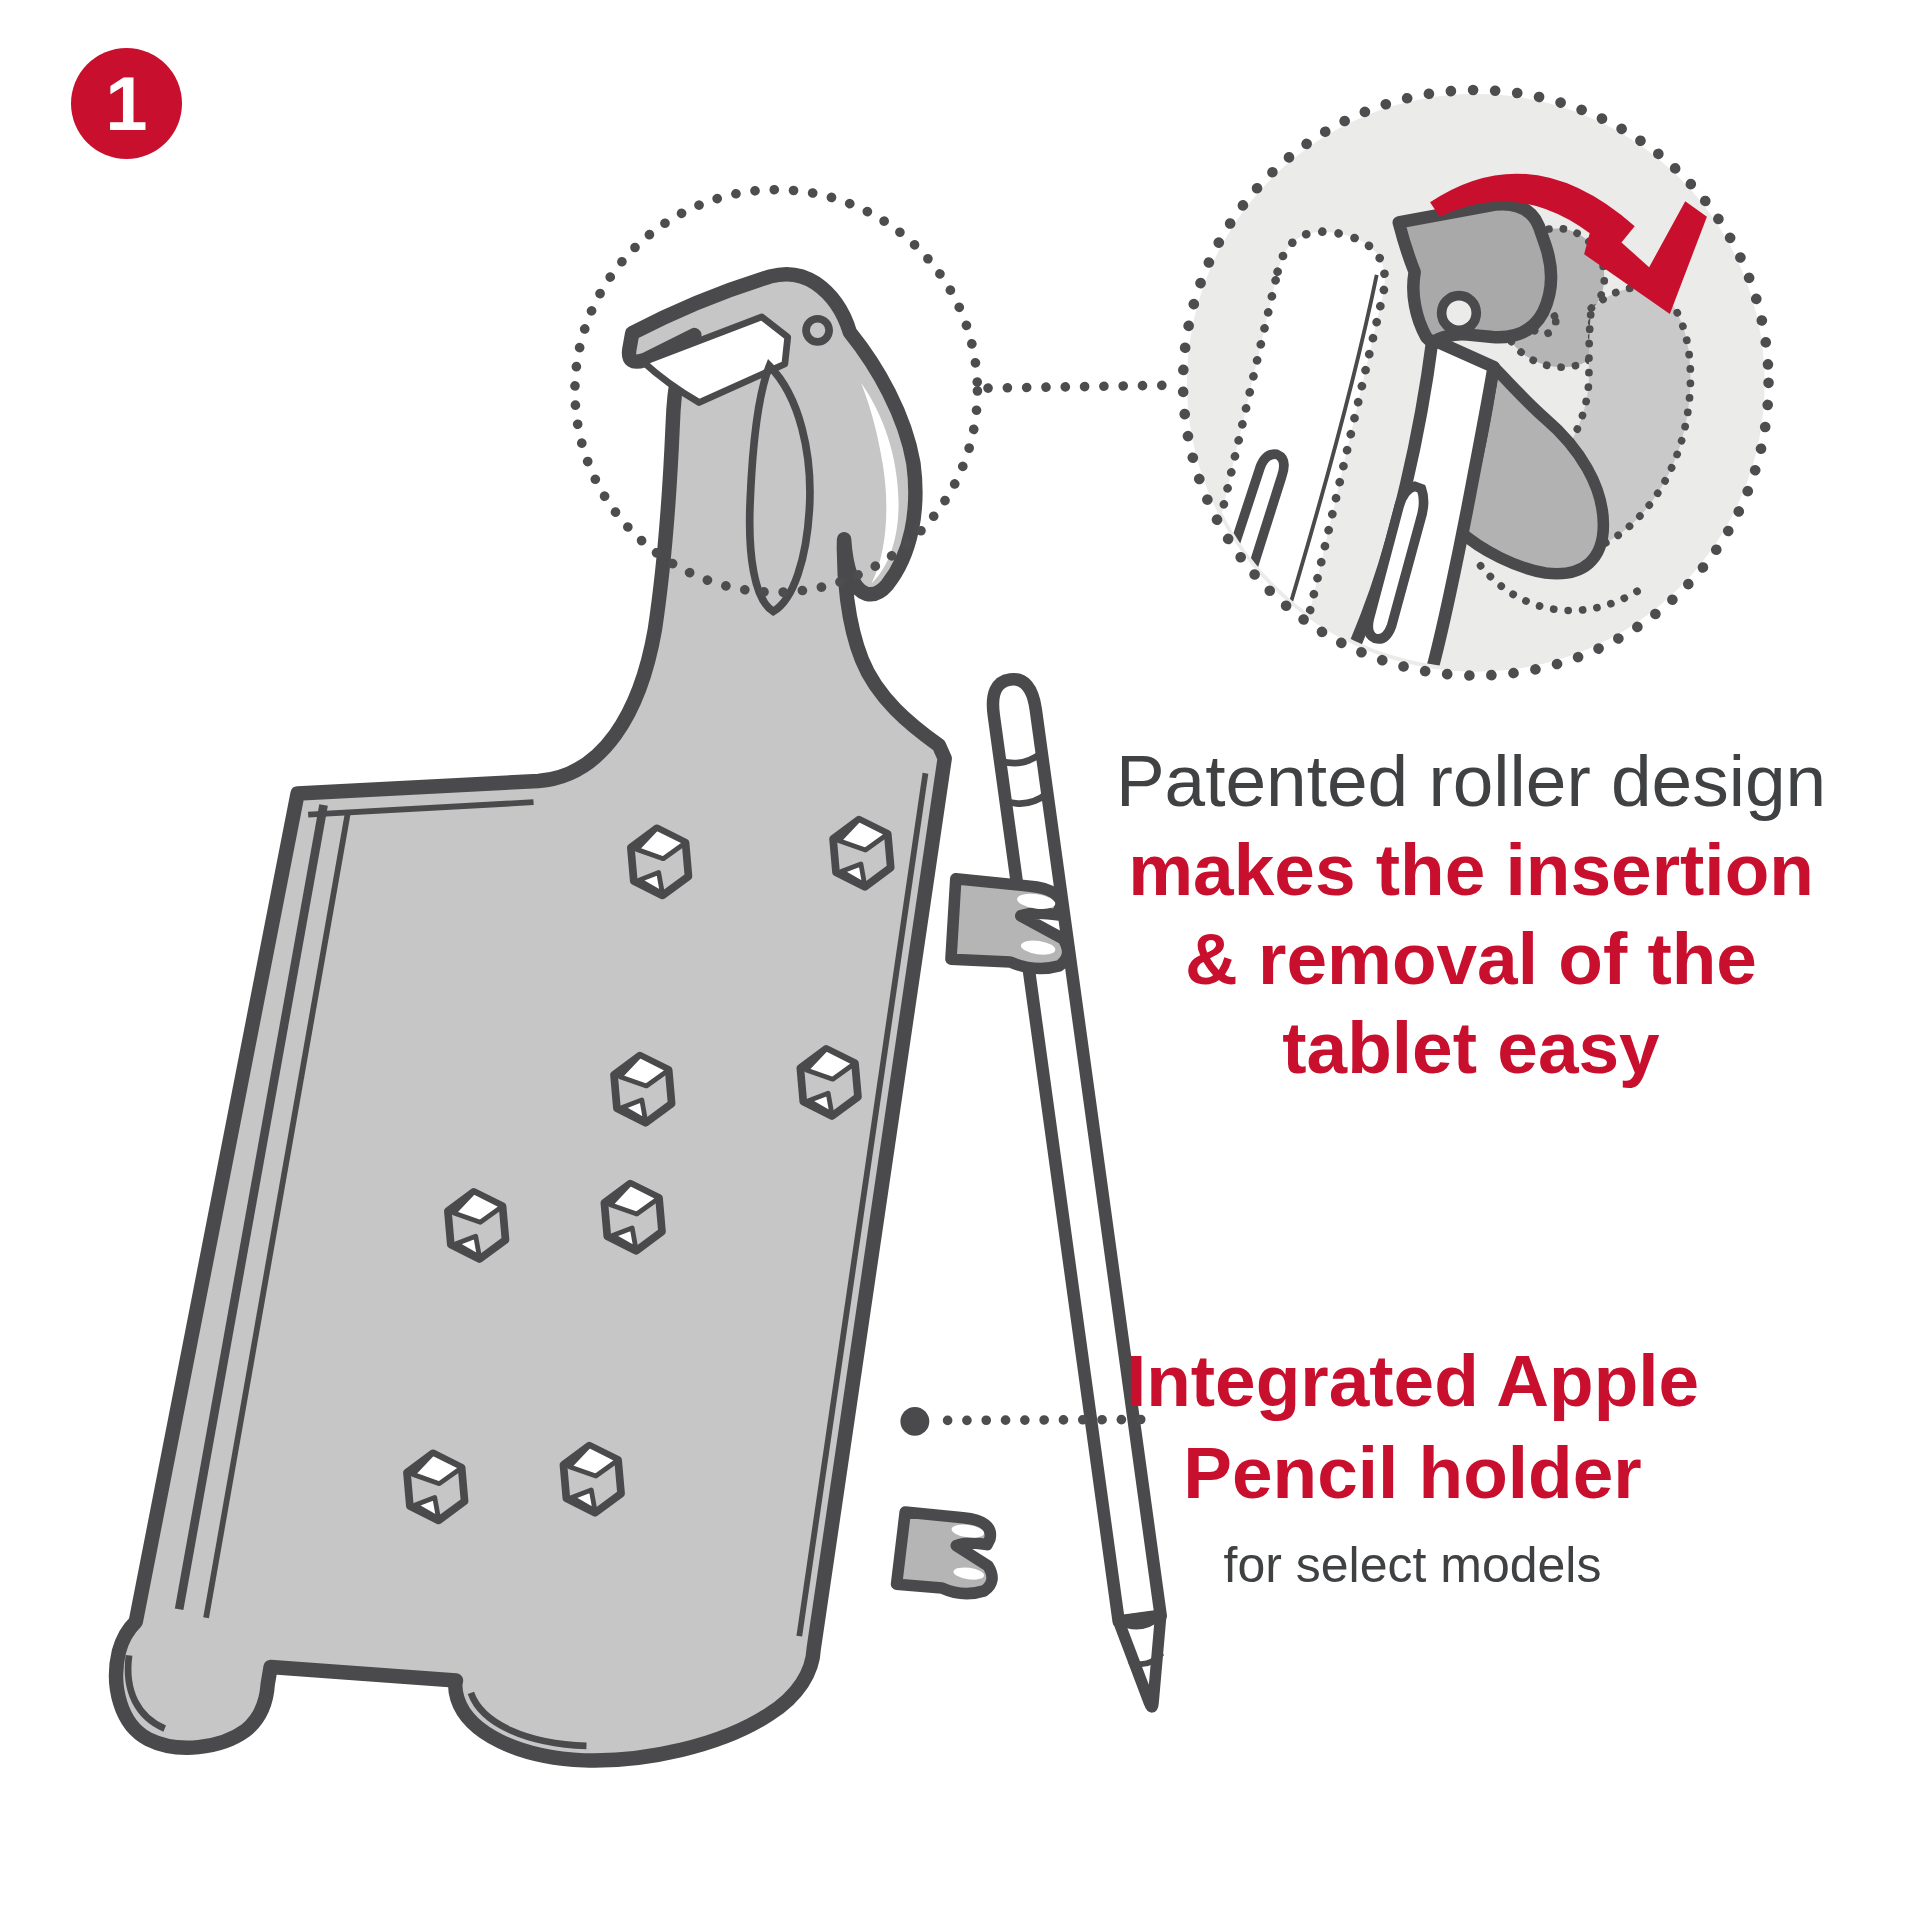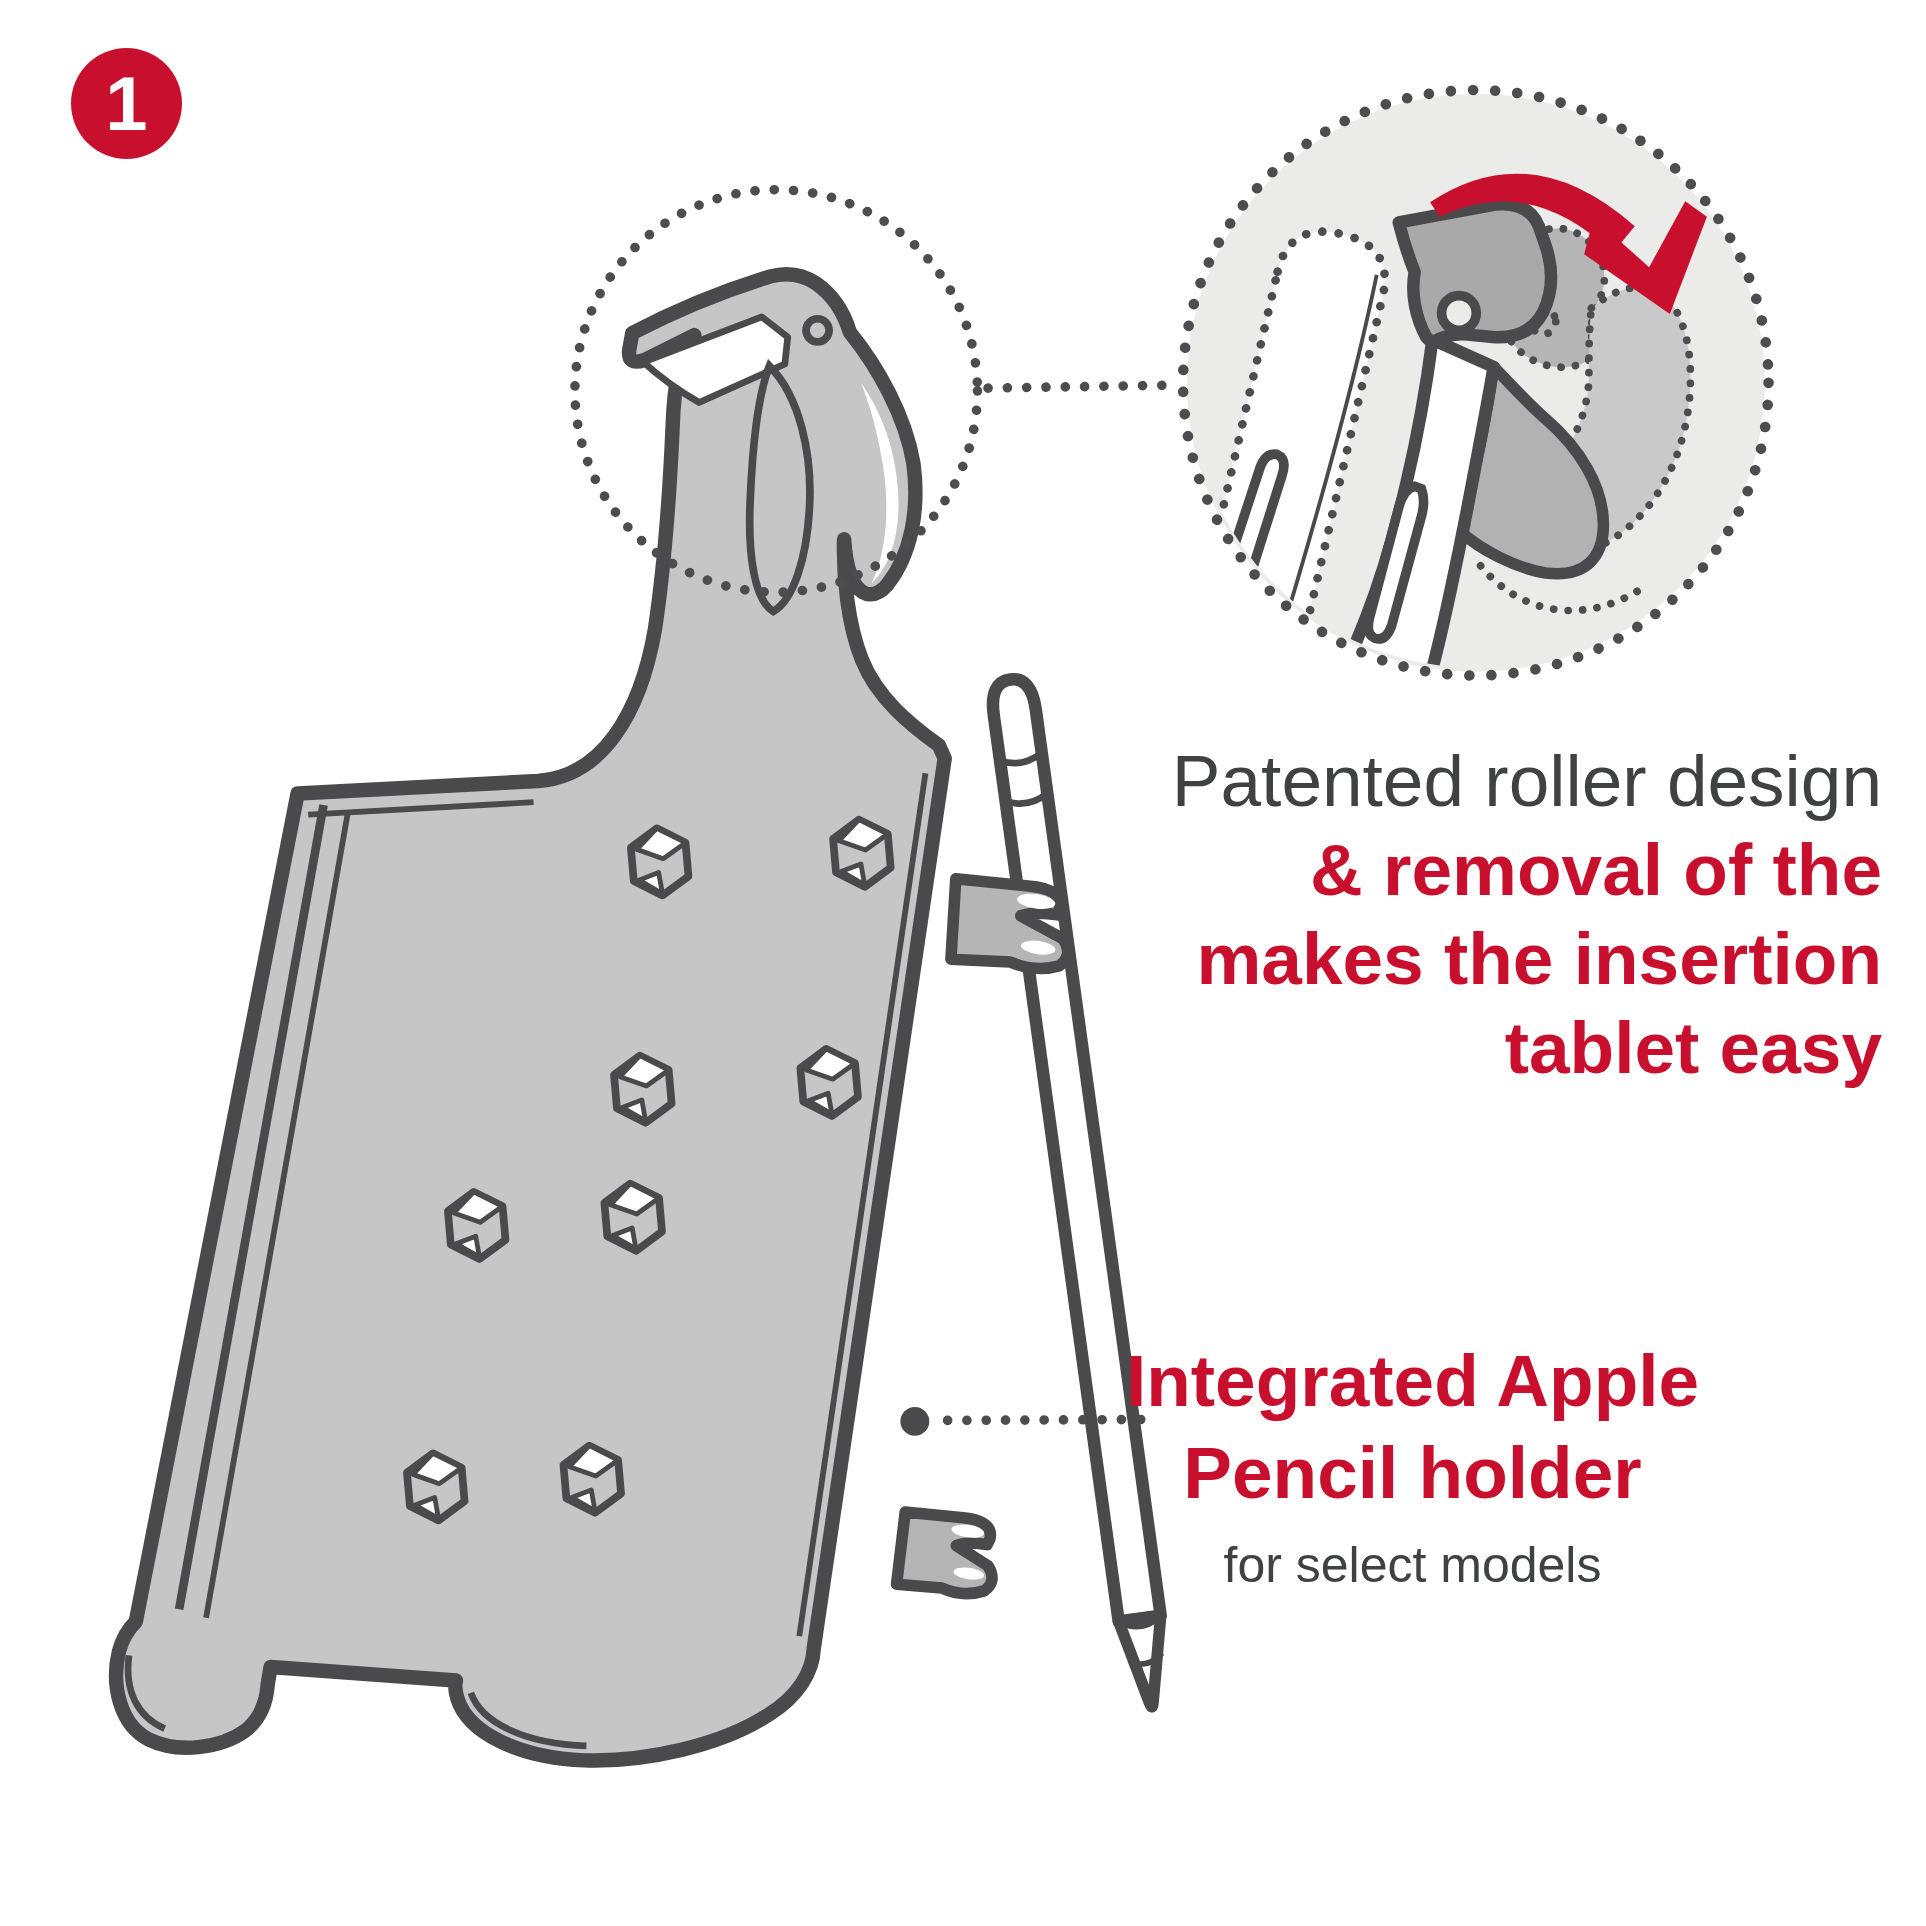--- a/index.html
+++ b/index.html
@@ -14,21 +14,21 @@
   .dots-sm{stroke:#4d4d4f;stroke-width:16;stroke-dasharray:0.1 30;stroke-linecap:round;}
   .dots-strip{stroke:#4d4d4f;stroke-width:18;stroke-dasharray:0.1 34;stroke-linecap:round;}
 
   
   .badge{position:absolute;left:71px;top:48px;width:111px;height:111px;border-radius:50%;
          background:#c8102e;color:#ffffff;font-weight:bold;font-size:76px;
          display:flex;align-items:center;justify-content:center;}
 
   
   .callout{position:absolute;text-align:center;}
-  .co-roller{left:1140px;top:736px;width:742px;text-align:right;}
+  .co-roller{left:1100px;top:736px;width:742px;}
   .co-pencil{left:1056px;top:1335px;width:713px;}
   .co-title{font-size:73px;line-height:89px;color:#3f4143;font-weight:400;}
   .co-em{font-size:73px;line-height:89px;color:#c8102e;font-weight:700;}
   .co-em2{font-size:73px;line-height:92px;color:#c8102e;font-weight:700;}
   .co-sub{font-size:50px;line-height:92px;color:#3f4143;font-weight:400;}
 </style>
 </head>
 <body>
 
 <div class="stage">
@@ -184,22 +184,22 @@
     <circle cx="1900" cy="2952" r="30" fill="#4a4a4c"></circle>
     <line x1="1968" y1="2950" x2="2400" y2="2948" class="dots-md"></line>
   </svg>
 
   <div class="badge">
     <span>1</span>
   </div>
 
   <div class="callout co-roller">
     <div class="co-title">Patented roller design</div>
+    <div class="co-em">makes the insertion</div>
     <div class="co-em">&amp; removal of the</div>
-    <div class="co-em">makes the insertion</div>
     <div class="co-em">tablet easy</div>
   </div>
 
   <div class="callout co-pencil">
     <div class="co-em2">Integrated Apple</div>
     <div class="co-em2">Pencil holder</div>
     <div class="co-sub">for select models</div>
   </div>
 
 </div>

